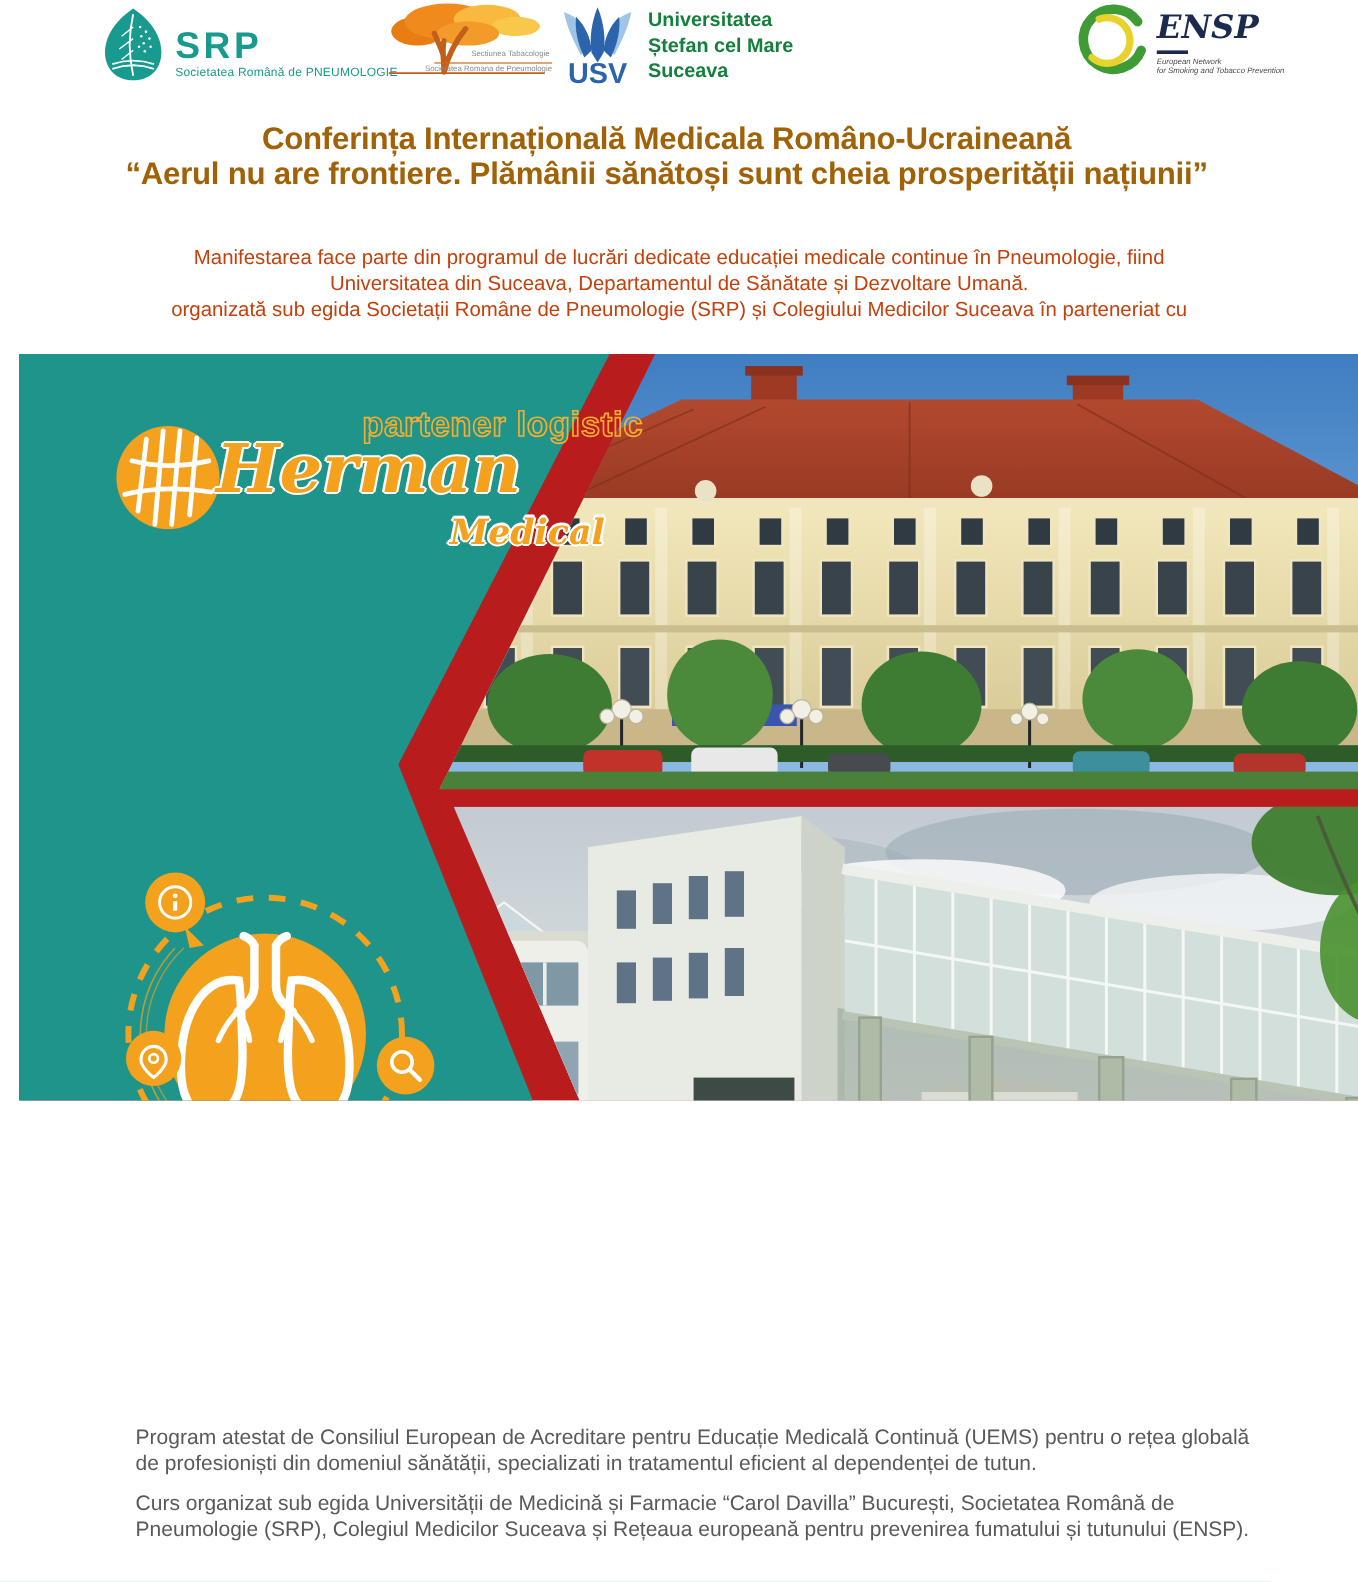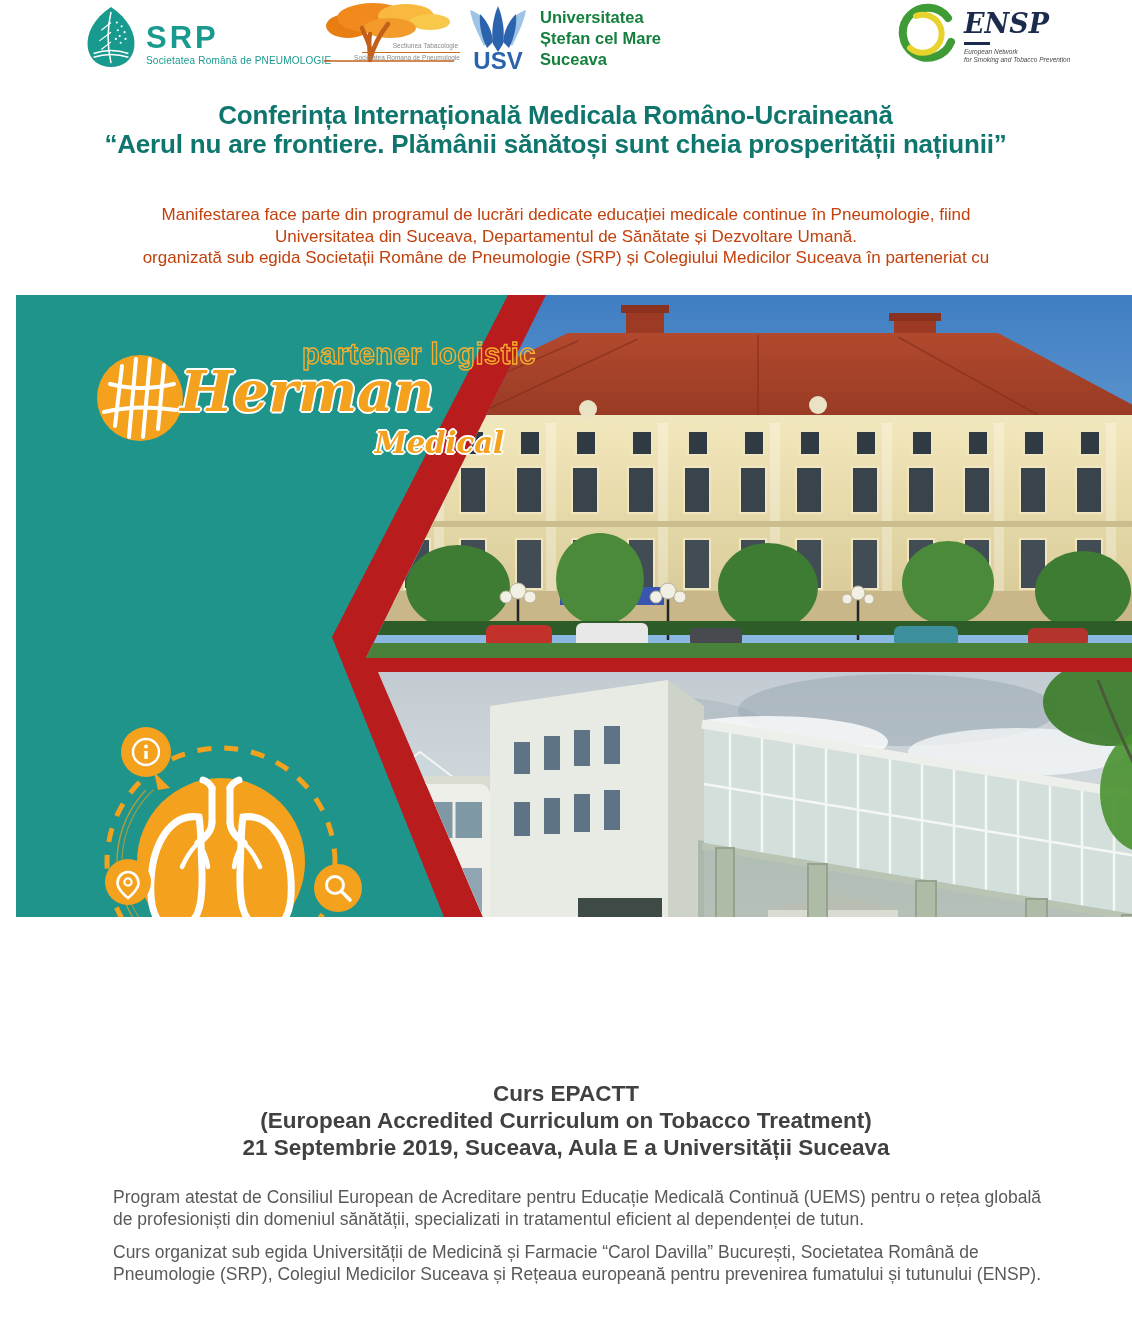--- a/index.html
+++ b/index.html
@@ -25,21 +25,21 @@
   .buk-l2{font-size:14.5px;letter-spacing:1.5px;line-height:17px;}
   .buk-l3{font-size:15.5px;letter-spacing:2.5px;line-height:17px;}
   .ensp-logo{left:896px;top:2px;justify-content:flex-end;}
   .ensp-text{margin-left:8px;padding-top:8px;}
   .ensp-acronym{font-family:"DejaVu Serif",serif;font-style:italic;font-weight:700;
                 font-size:27px;color:#1C2B4D;line-height:28px;}
   .ensp-rule{width:26px;height:3px;background:#1C2B4D;margin:4px 0 3px 0;}
   .ensp-tag{font-size:6.5px;font-style:italic;color:#4a4a4a;line-height:8px;}
 
   
-  .conf-title{top:101px;left:0;width:1111px;text-align:center;color:#0f766e;
+  .conf-title{top:101px;left:0;width:1111px;text-align:center;color:#a16207;
               font-size:26px;font-weight:700;line-height:29px;letter-spacing:-.2px;}
   .intro{top:204px;left:116px;width:900px;text-align:center;color:#c2410c;
          font-size:17px;line-height:21.5px;}
   .course-title{top:1080px;left:0;width:1132px;text-align:center;color:#414042;
                 font-size:22.5px;font-weight:700;line-height:27px;}
   .para{left:113px;width:930px;color:#58595B;font-size:17.5px;line-height:22px;}
   .para1{top:1186px;} .para2{top:1241px;}
 
   
   .hero{left:16px;top:295px;width:1132px;height:622px;background:#b91c1c;overflow:hidden;}
@@ -439,22 +439,17 @@
       </g>
 
       <g transform="translate(267,168)">
         <circle r="24" fill="#F4A11D"></circle>
         <circle cx="-3" cy="-3" r="8.5" stroke="#fff" stroke-width="3" fill="none"></circle>
         <line x1="3.5" y1="3.5" x2="12" y2="12" stroke="#fff" stroke-width="3.6" stroke-linecap="round"></line>
       </g>
     </svg>
   </div>
 
-  <div class="abs course-title">
-    <div>Curs EPACTT</div>
-    <div>(European Accredited Curriculum on Tobacco Treatment)</div>
-    <div>21 Septembrie 2019, Suceava, Aula E a Universității Suceava</div>
-  </div>
 
   <div class="abs para para1">Program atestat de Consiliul European de Acreditare pentru Educație Medicală Continuă (UEMS) pentru o rețea globală de profesioniști din domeniul sănătății, specializati in tratamentul eficient al dependenței de tutun.</div>
   <div class="abs para para2">Curs organizat sub egida Universității de Medicină și Farmacie “Carol Davilla” București, Societatea Română de Pneumologie (SRP), Colegiul Medicilor Suceava și Rețeaua europeană pentru prevenirea fumatului și tutunului (ENSP).</div>
 
 </div>
 
 </body></html>

